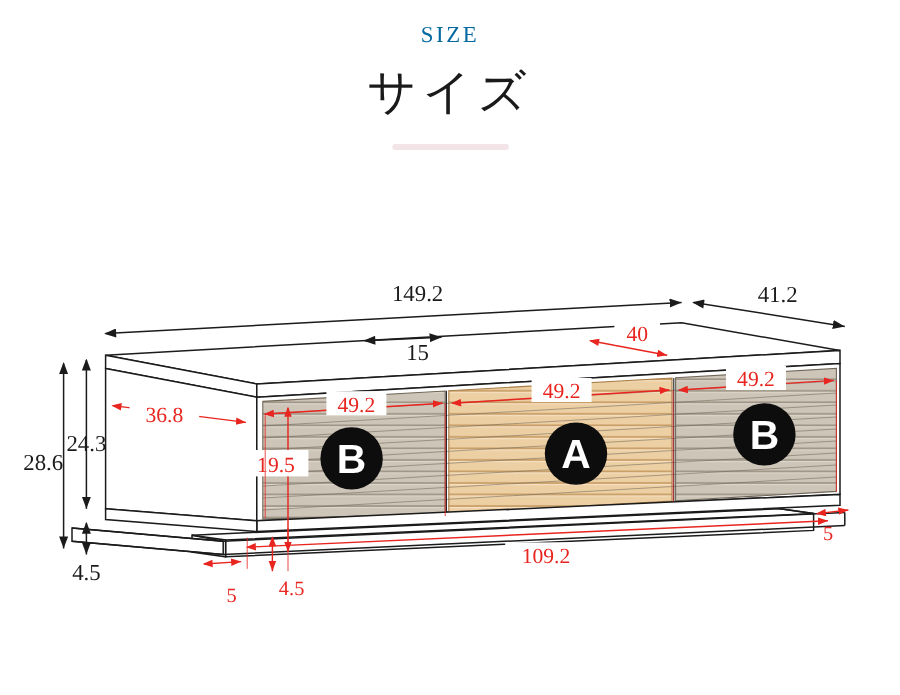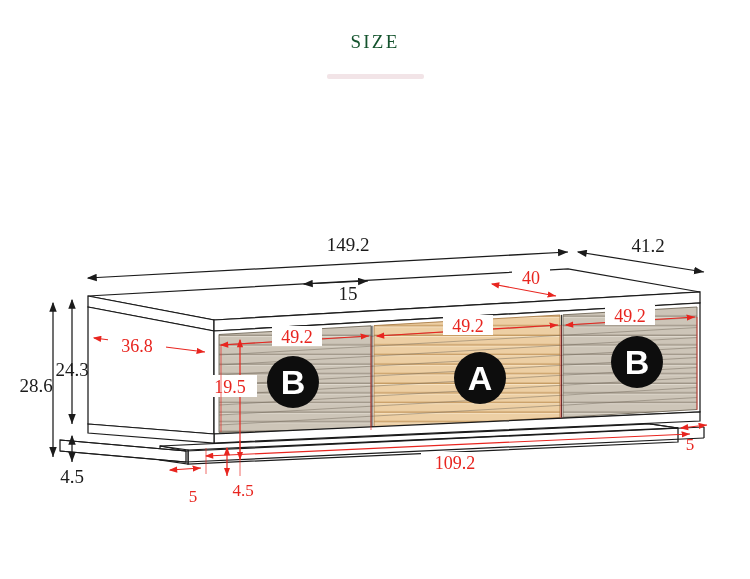--- a/index.html
+++ b/index.html
@@ -9,22 +9,22 @@
     font-family:"Liberation Sans",sans-serif;
     overflow:hidden;
     position:relative;
   }
   #stage{position:relative;width:750px;height:579px;}
 
   
   .hdr{position:absolute;left:0;top:0;width:750px;text-align:center;}
   .hdr-en{
     font-family:"Liberation Serif",serif;
-    font-size:19px;letter-spacing:2.2px;color:#14532d;
-    margin-top:32px;line-height:1;
+    font-size:19px;letter-spacing:2.2px;color:#0369a1;
+    margin-top:20px;line-height:1;
   }
   .hdr-jp{
     font-family:"DejaVu Sans",sans-serif;
     font-size:40px;letter-spacing:5px;color:#1a1a1a;
     margin-top:18px;line-height:1;font-weight:400;
   }
   .hdr-rule{
     width:97px;height:5px;background:#f2e4e7;
     margin:23px auto 0;border-radius:2px;
   }
@@ -55,20 +55,21 @@
   }
   .lbl-bg{fill:#ffffff;}
 </style>
 </head>
 <body>
 
 <div id="stage">
 
   <div class="hdr">
     <div class="hdr-en">SIZE</div>
+    <div class="hdr-jp">サイズ</div>
     <div class="hdr-rule"></div>
   </div>
 
   <svg class="draw" viewBox="0 0 750 579">
     <defs>
       <marker id="ab" markerWidth="9" markerHeight="9" refX="8" refY="3" orient="auto">
         <path d="M0,0 L8,3 L0,6 z" fill="#1b1b1b"></path>
       </marker>
       <marker id="abs" markerWidth="9" markerHeight="9" refX="1" refY="3" orient="auto">
         <path d="M8,0 L0,3 L8,6 z" fill="#1b1b1b"></path>

